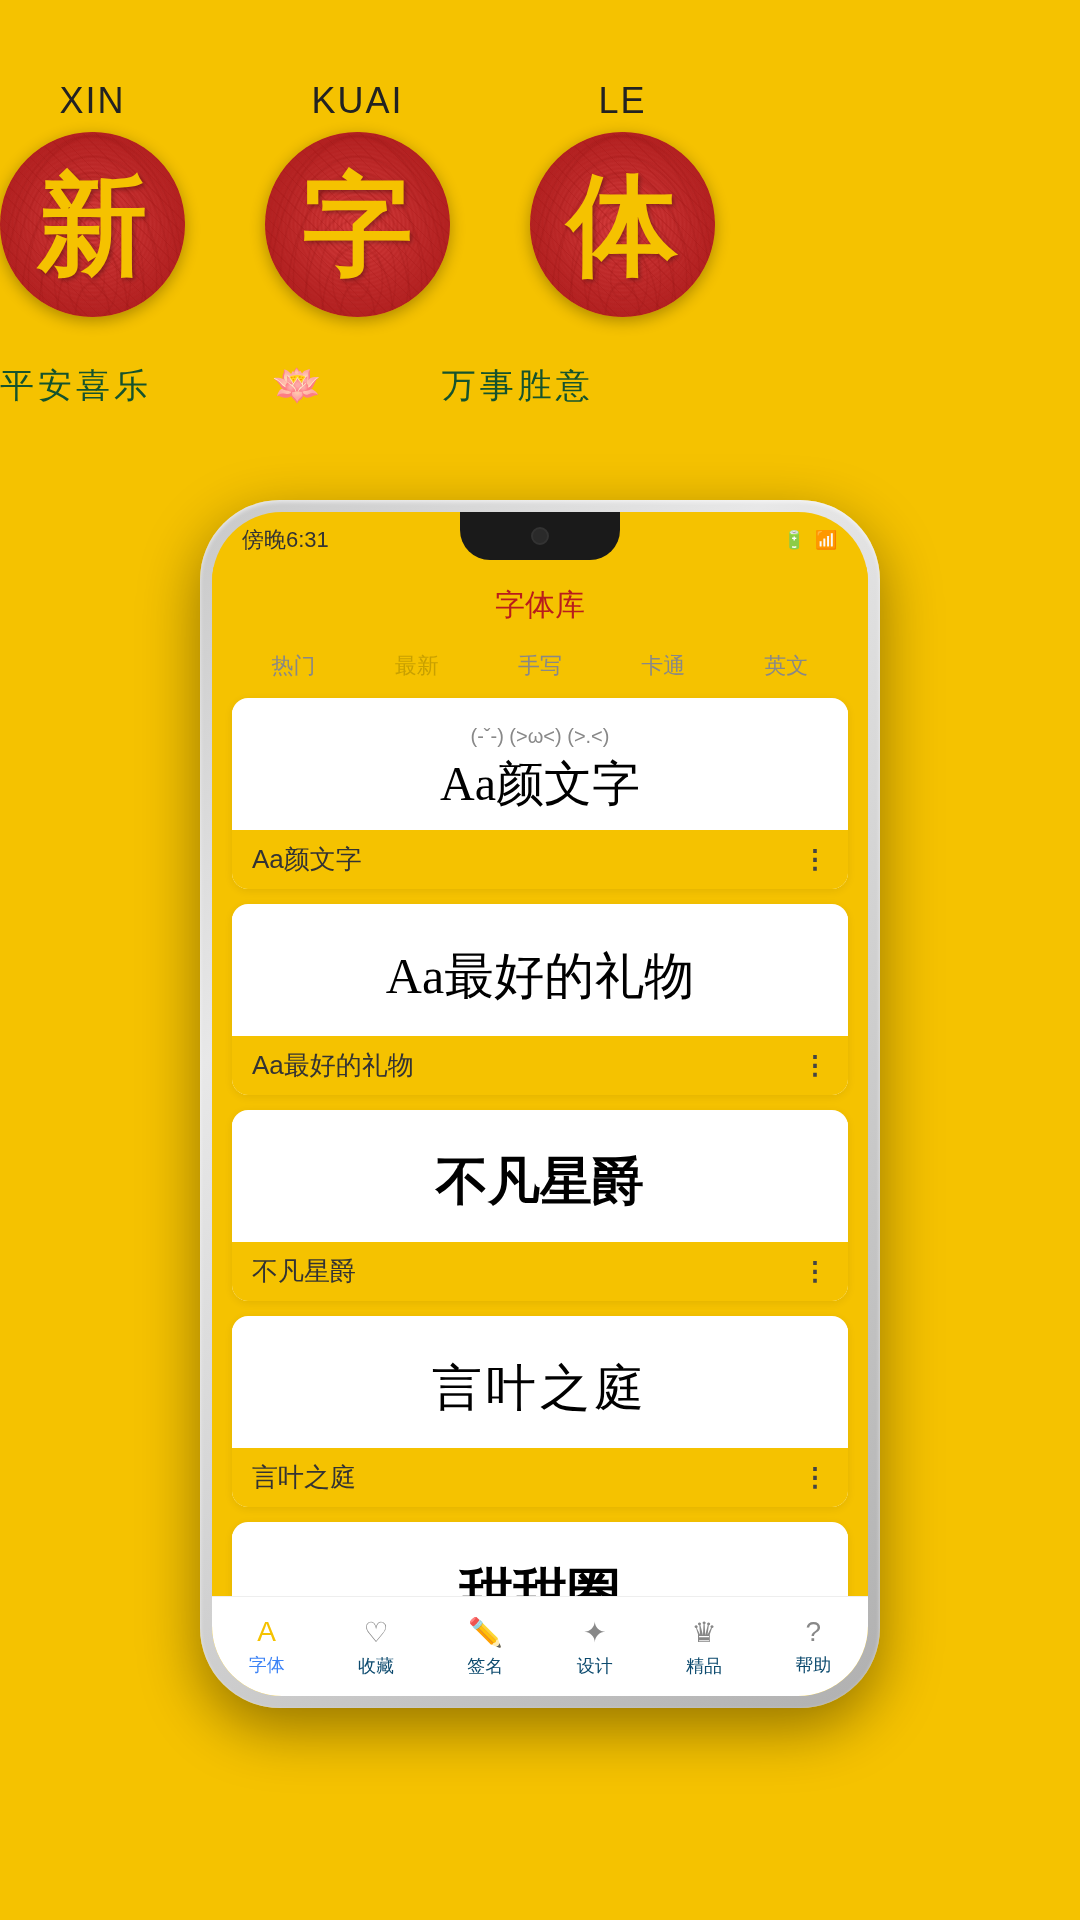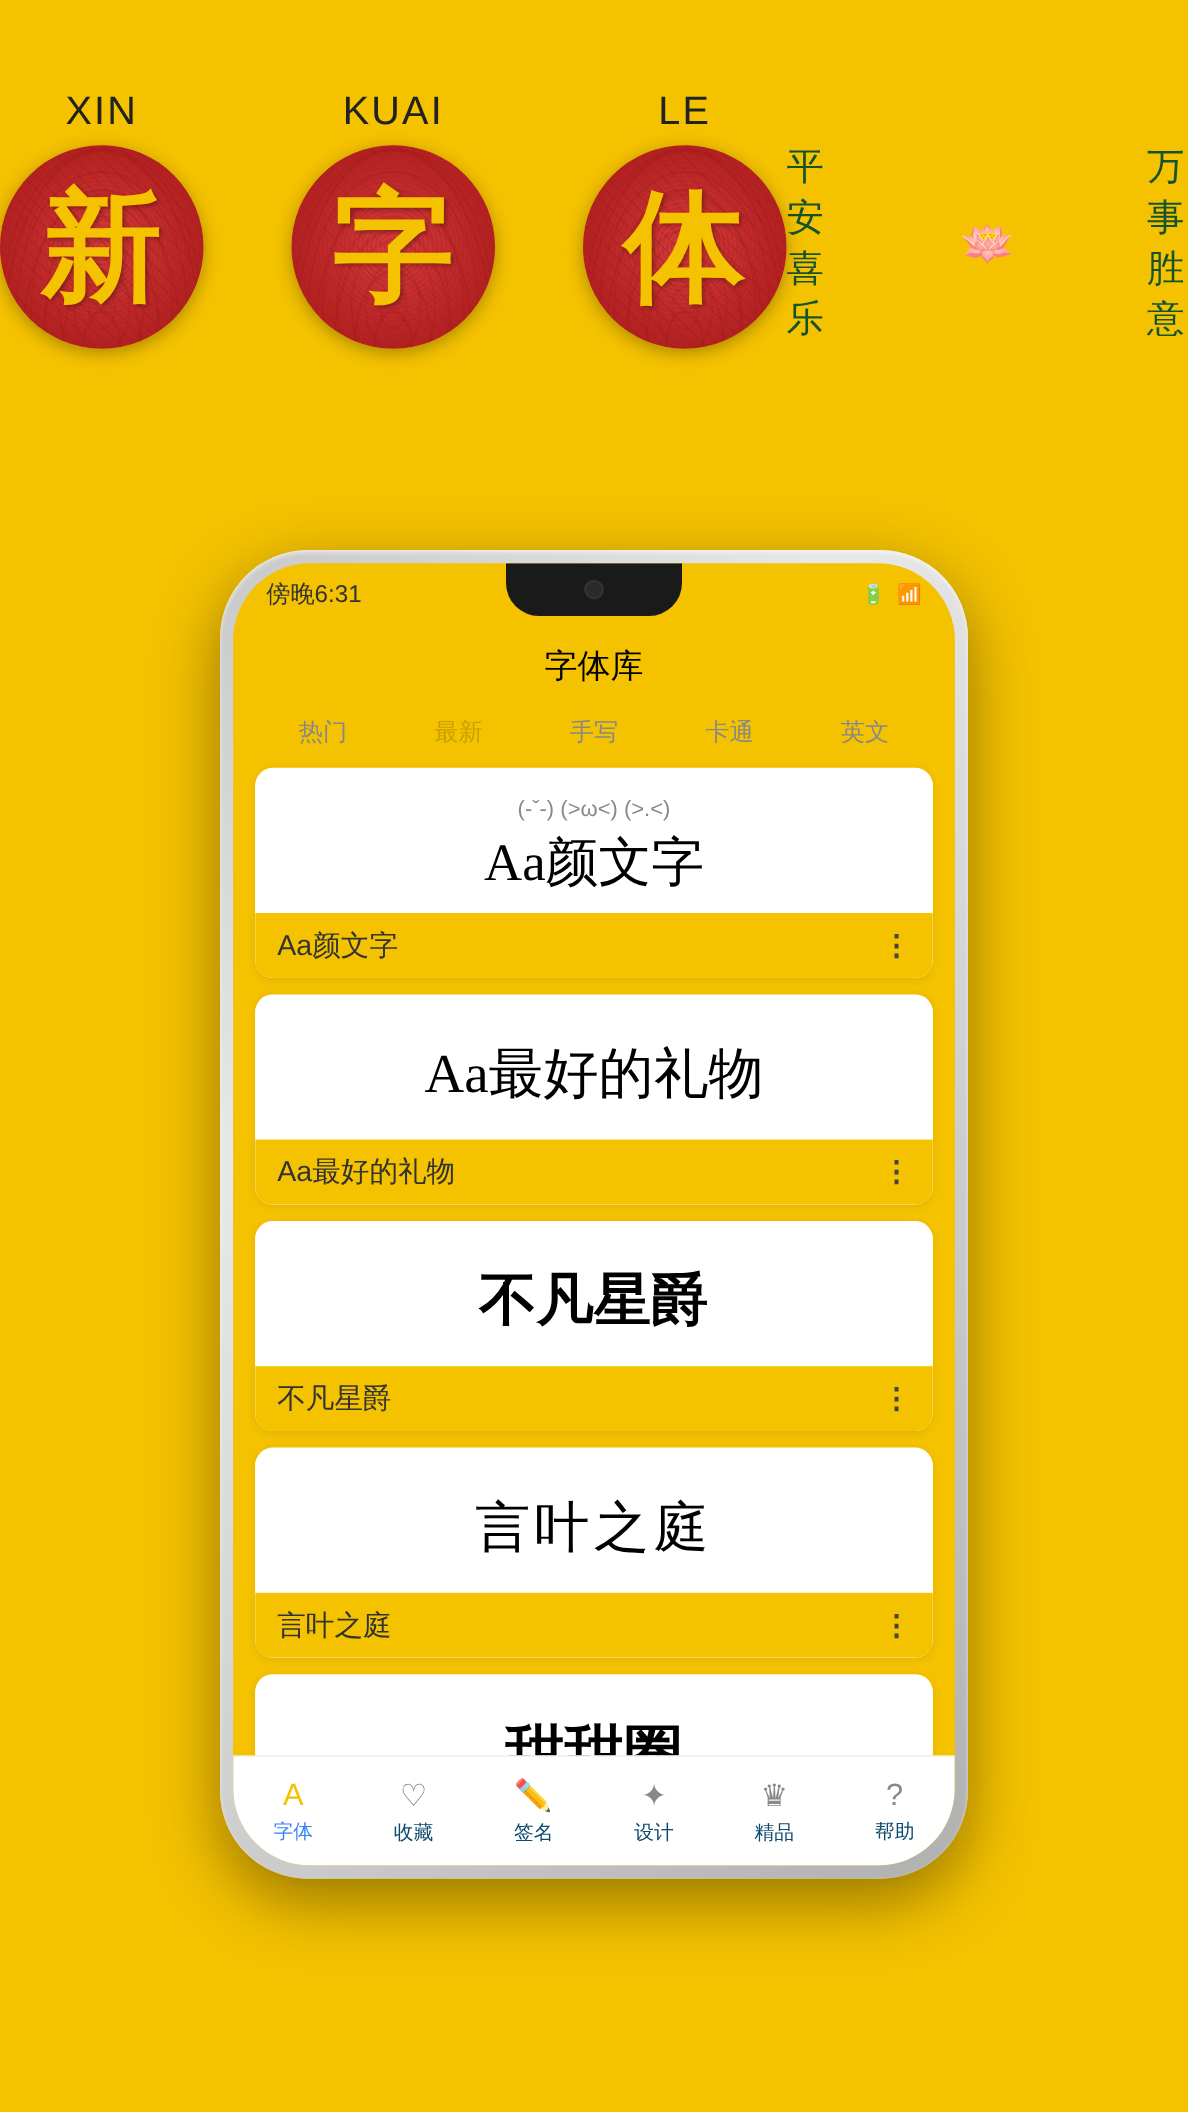--- a/index.html
+++ b/index.html
@@ -10,22 +10,22 @@
       font-family: 'Arial', sans-serif;
       overflow: hidden;
       position: relative;
     }
 
     
     .top-section {
       width: 100%;
       padding-top: 80px;
       display: flex;
-      flex-direction: row;
-      align-items: center;
+      flex-direction: column;
+      align-items: flex-start;
     }
 
     .pinyin-row {
       display: flex;
       justify-content: center;
       gap: 80px;
       margin-bottom: 20px;
     }
 
     .pinyin-item {
@@ -180,21 +180,21 @@
       left: 0;
       right: 0;
       bottom: 100px;
       background: #F5C200;
       overflow: hidden;
     }
 
     .app-title {
       text-align: center;
       font-size: 30px;
-      color: #000000;
+      color: #b91c1c;
       padding: 18px 0 10px;
       font-weight: 400;
     }
 
     
     .tab-bar-top {
       display: flex;
       justify-content: space-around;
       padding: 10px 20px 0;
       margin-bottom: 12px;

